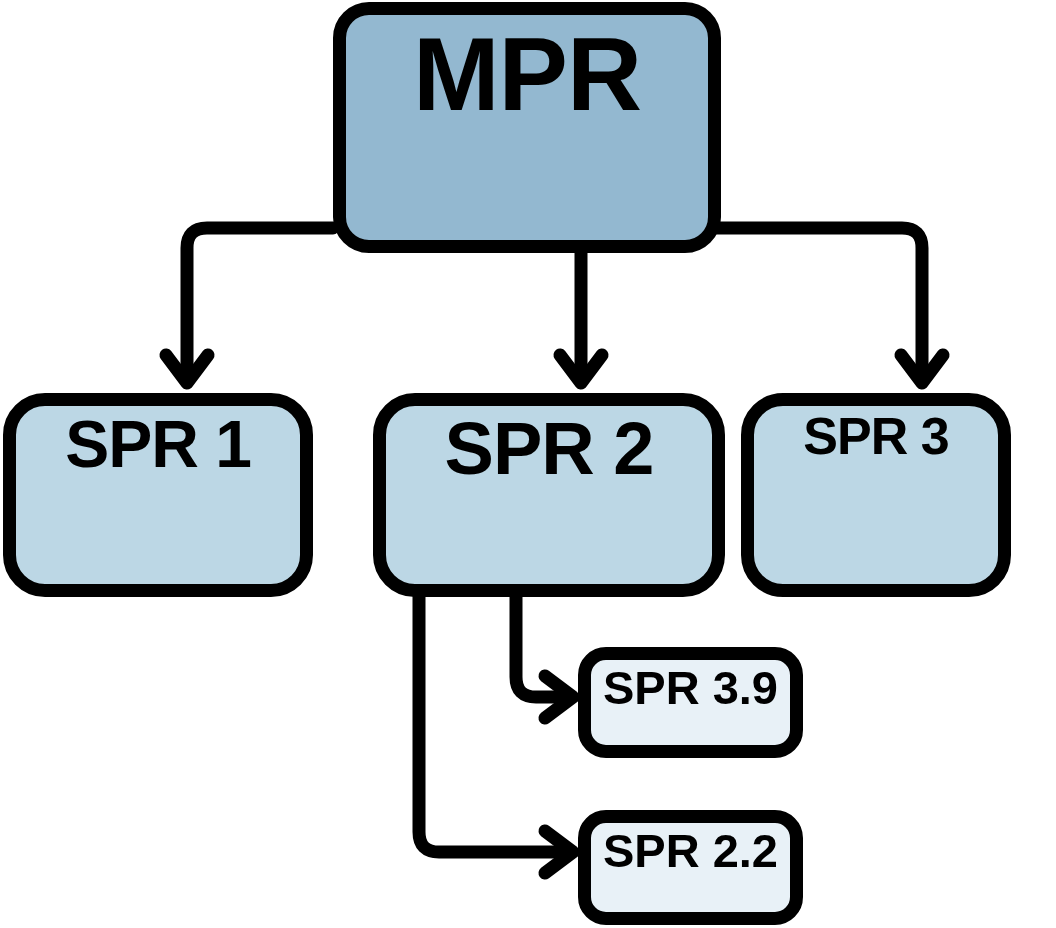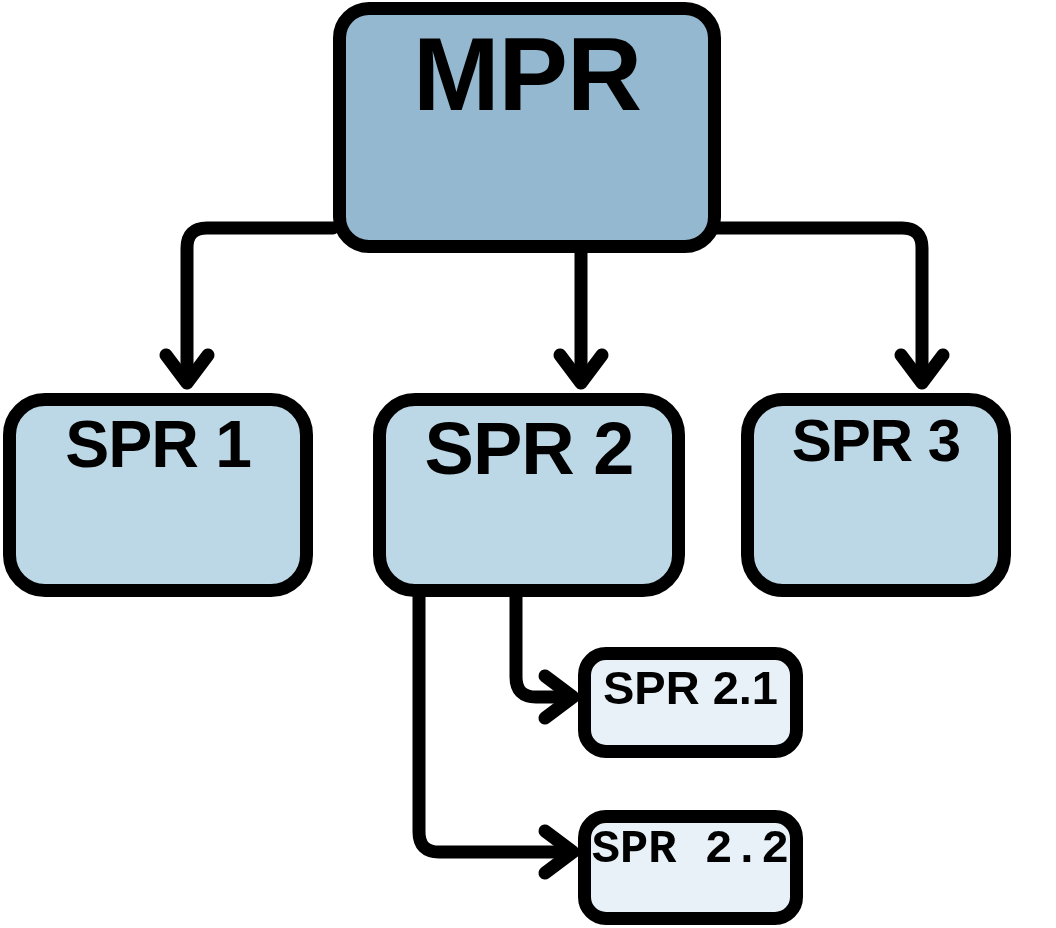--- a/index.html
+++ b/index.html
@@ -45,41 +45,40 @@
     left: 333px; top: 2px; width: 388px; height: 251px;
     border-radius: 36px;
     font-size: 104px;
   }
   .node-spr1 {
     left: 3px; top: 393px; width: 310px; height: 204px;
     border-radius: 42px;
     font-size: 66px;
   }
   .node-spr2 {
-    left: 373px; top: 393px; width: 312px; height: 204px;
+    left: 373px; top: 393px; width: 352px; height: 204px;
     border-radius: 42px;
     font-size: 74px;
   }
   .node-spr3 {
     left: 741px; top: 393px; width: 270px; height: 204px;
     border-radius: 42px;
-    font-size: 60px;
+    font-size: 52px;
   }
   .node-spr2_1 {
     left: 578px; top: 647px; width: 225px; height: 111px;
     border-radius: 28px;
     font-size: 47px;
     letter-spacing: 0;
   }
   .node-spr2_2 {
     left: 578px; top: 810px; width: 225px; height: 115px;
     border-radius: 28px;
     font-size: 47px;
     letter-spacing: 0;
-    font-family: Liberation Mono, monospace;
   }
 </style>
 </head>
 <body>
 
 <div class="stage" style="background-color: rgb(255, 255, 255);">
 
   <svg class="connectors" viewBox="0 0 1056 928" xmlns="http://www.w3.org/2000/svg">
     <g style="stroke: rgb(0, 0, 0);">
 
@@ -120,20 +119,20 @@
 
   <div class="node node-spr2" style="background-color: rgb(188, 215, 229);">
     <span>SPR 2</span>
   </div>
 
   <div class="node node-spr3" style="background-color: rgb(188, 215, 229);">
     <span>SPR 3</span>
   </div>
 
   <div class="node node-spr2_1" style="background-color: rgb(232, 241, 247);">
-    <span>SPR 2.1</span>
+    <span>SPR 3.9</span>
   </div>
 
   <div class="node node-spr2_2" style="background-color: rgb(232, 241, 247);">
     <span>SPR 2.2</span>
   </div>
 
 </div>
 
 </body></html>

